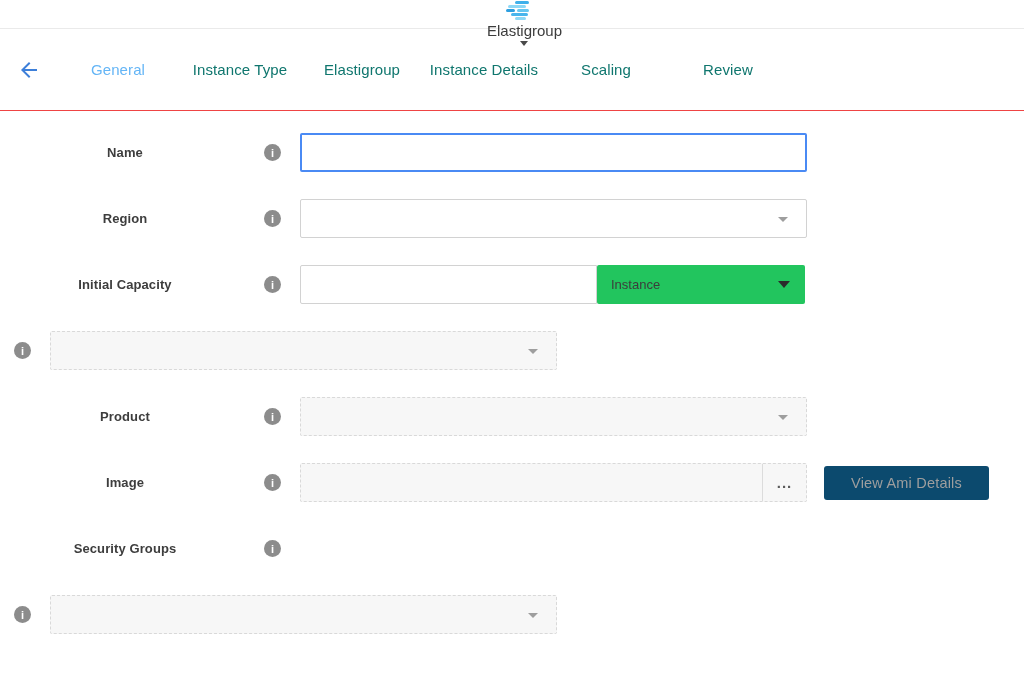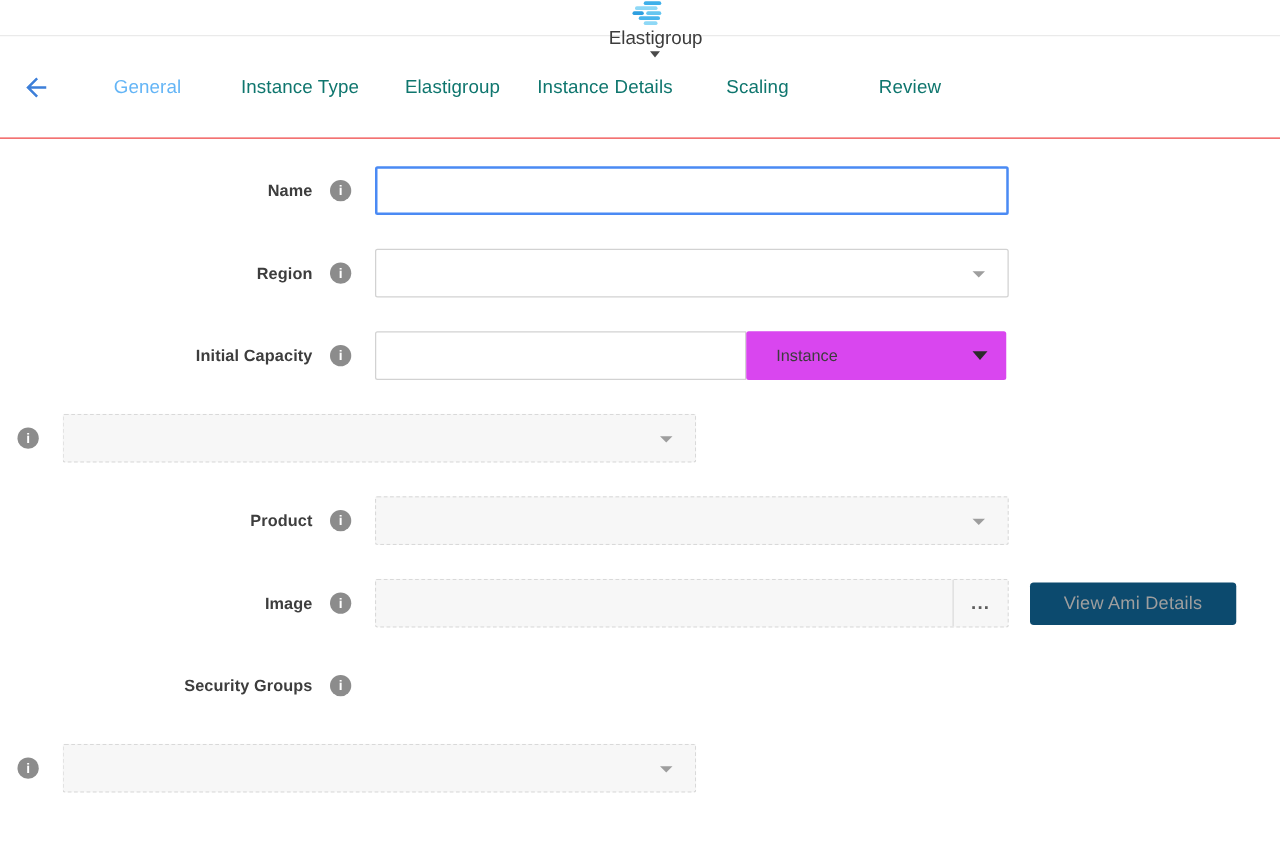--- a/index.html
+++ b/index.html
@@ -46,21 +46,21 @@
     font-size: 15px; color: #0f766e;
     cursor: pointer; flex: none;
     letter-spacing: 0.1px;
   }
   .tab.active { color: #64b5f6; }
 
   
   .form { padding-top: 22px; }
   .form-row { display: flex; align-items: center; height: 39px; margin-bottom: 27px; }
   .label-col {
-    width: 250px; text-align: right;
+    width: 250px; text-align: center;
     font-size: 13px; font-weight: bold; color: #3d3d3d;
     letter-spacing: 0.1px; flex: none;
   }
   .info-icon {
     width: 17px; height: 17px; border-radius: 50%;
     background: #8c8c8c; color: #ffffff;
     font-size: 11px; font-weight: bold; font-style: normal;
     display: flex; align-items: center; justify-content: center;
     margin-left: 14px; flex: none;
   }
@@ -94,23 +94,23 @@
 
   .capacity-input {
     width: 297px; height: 39px;
     border: 1px solid #d2d2d2; border-radius: 2px 0 0 2px;
     padding: 0 10px; font-size: 14px; color: #3c3c3c;
     font-family: "Liberation Sans", sans-serif;
     outline: none; background: #fff;
   }
   .unit-select {
     width: 208px; height: 39px; position: relative;
-    background: #d946ef; border-radius: 2px;
+    background: #22c55e; border-radius: 2px;
     display: flex; align-items: center;
-    padding-left: 24px; font-size: 13px; color: #3c3c3c;
+    padding-left: 14px; font-size: 13px; color: #3c3c3c;
     cursor: pointer;
   }
   .caret-dark {
     position: absolute; right: 15px; top: 16px;
     width: 0; height: 0;
     border-left: 6.5px solid transparent; border-right: 6.5px solid transparent;
     border-top: 7px solid #2b2b2b;
   }
 
   .image-input {

